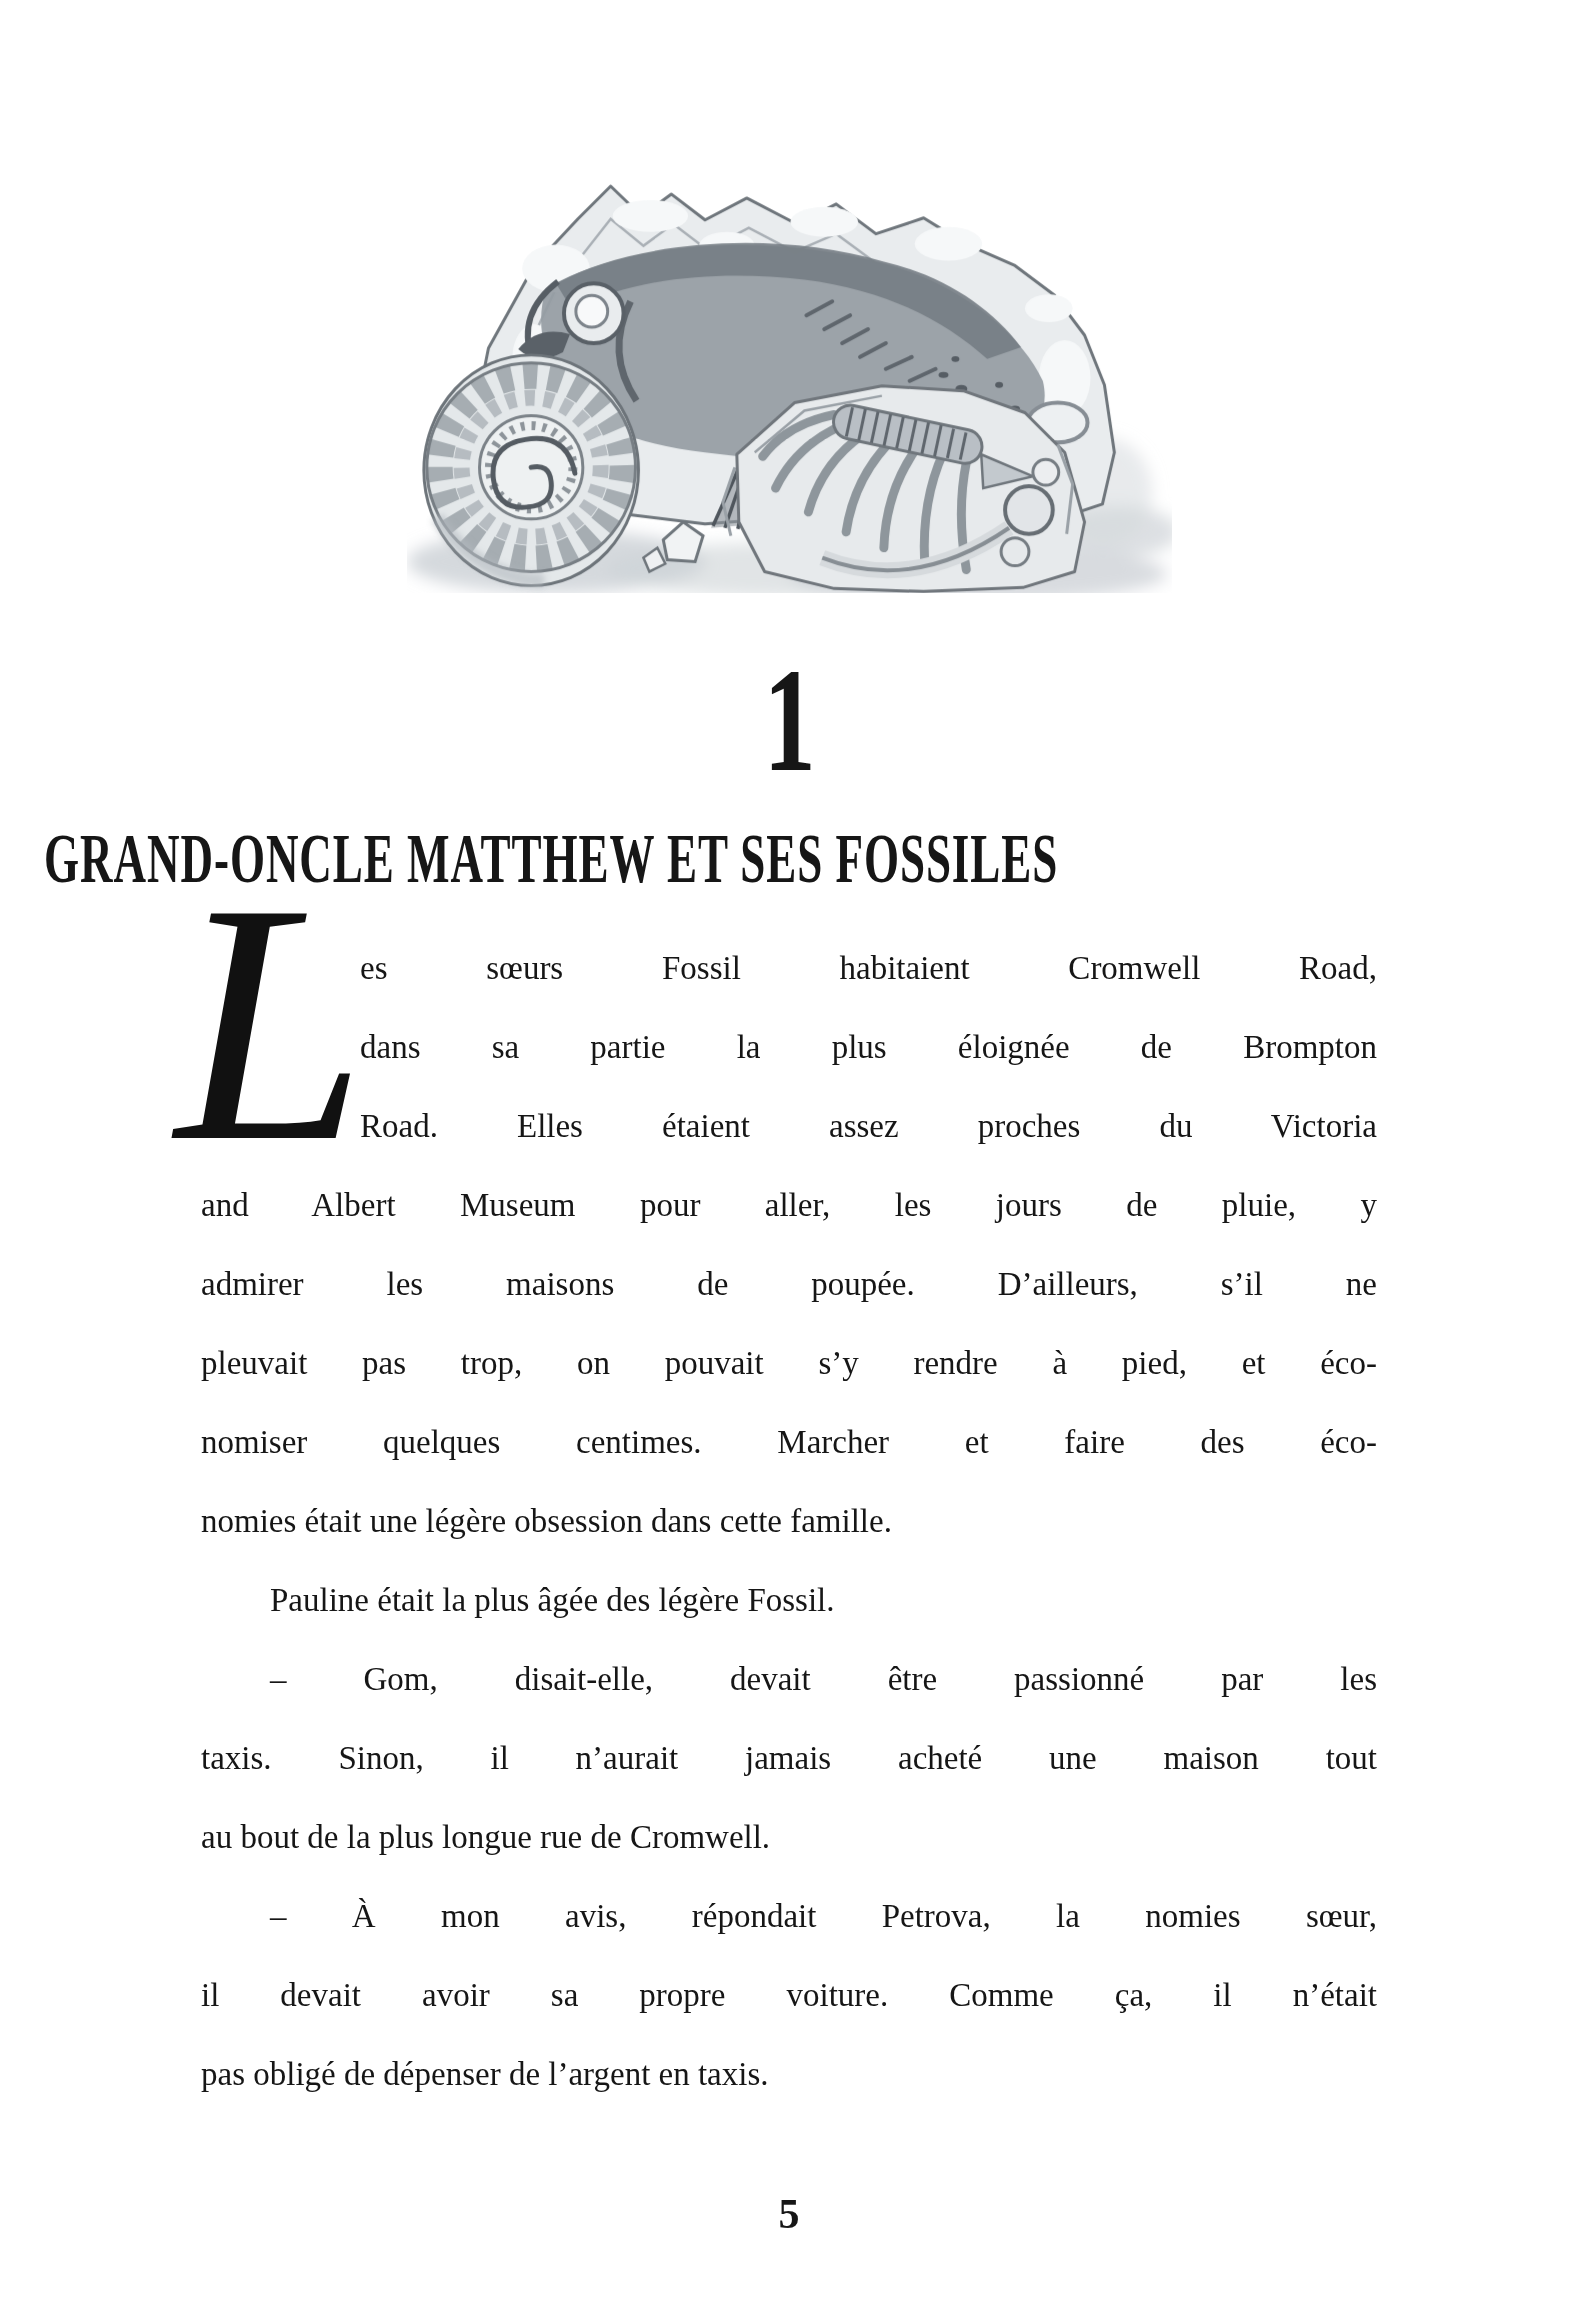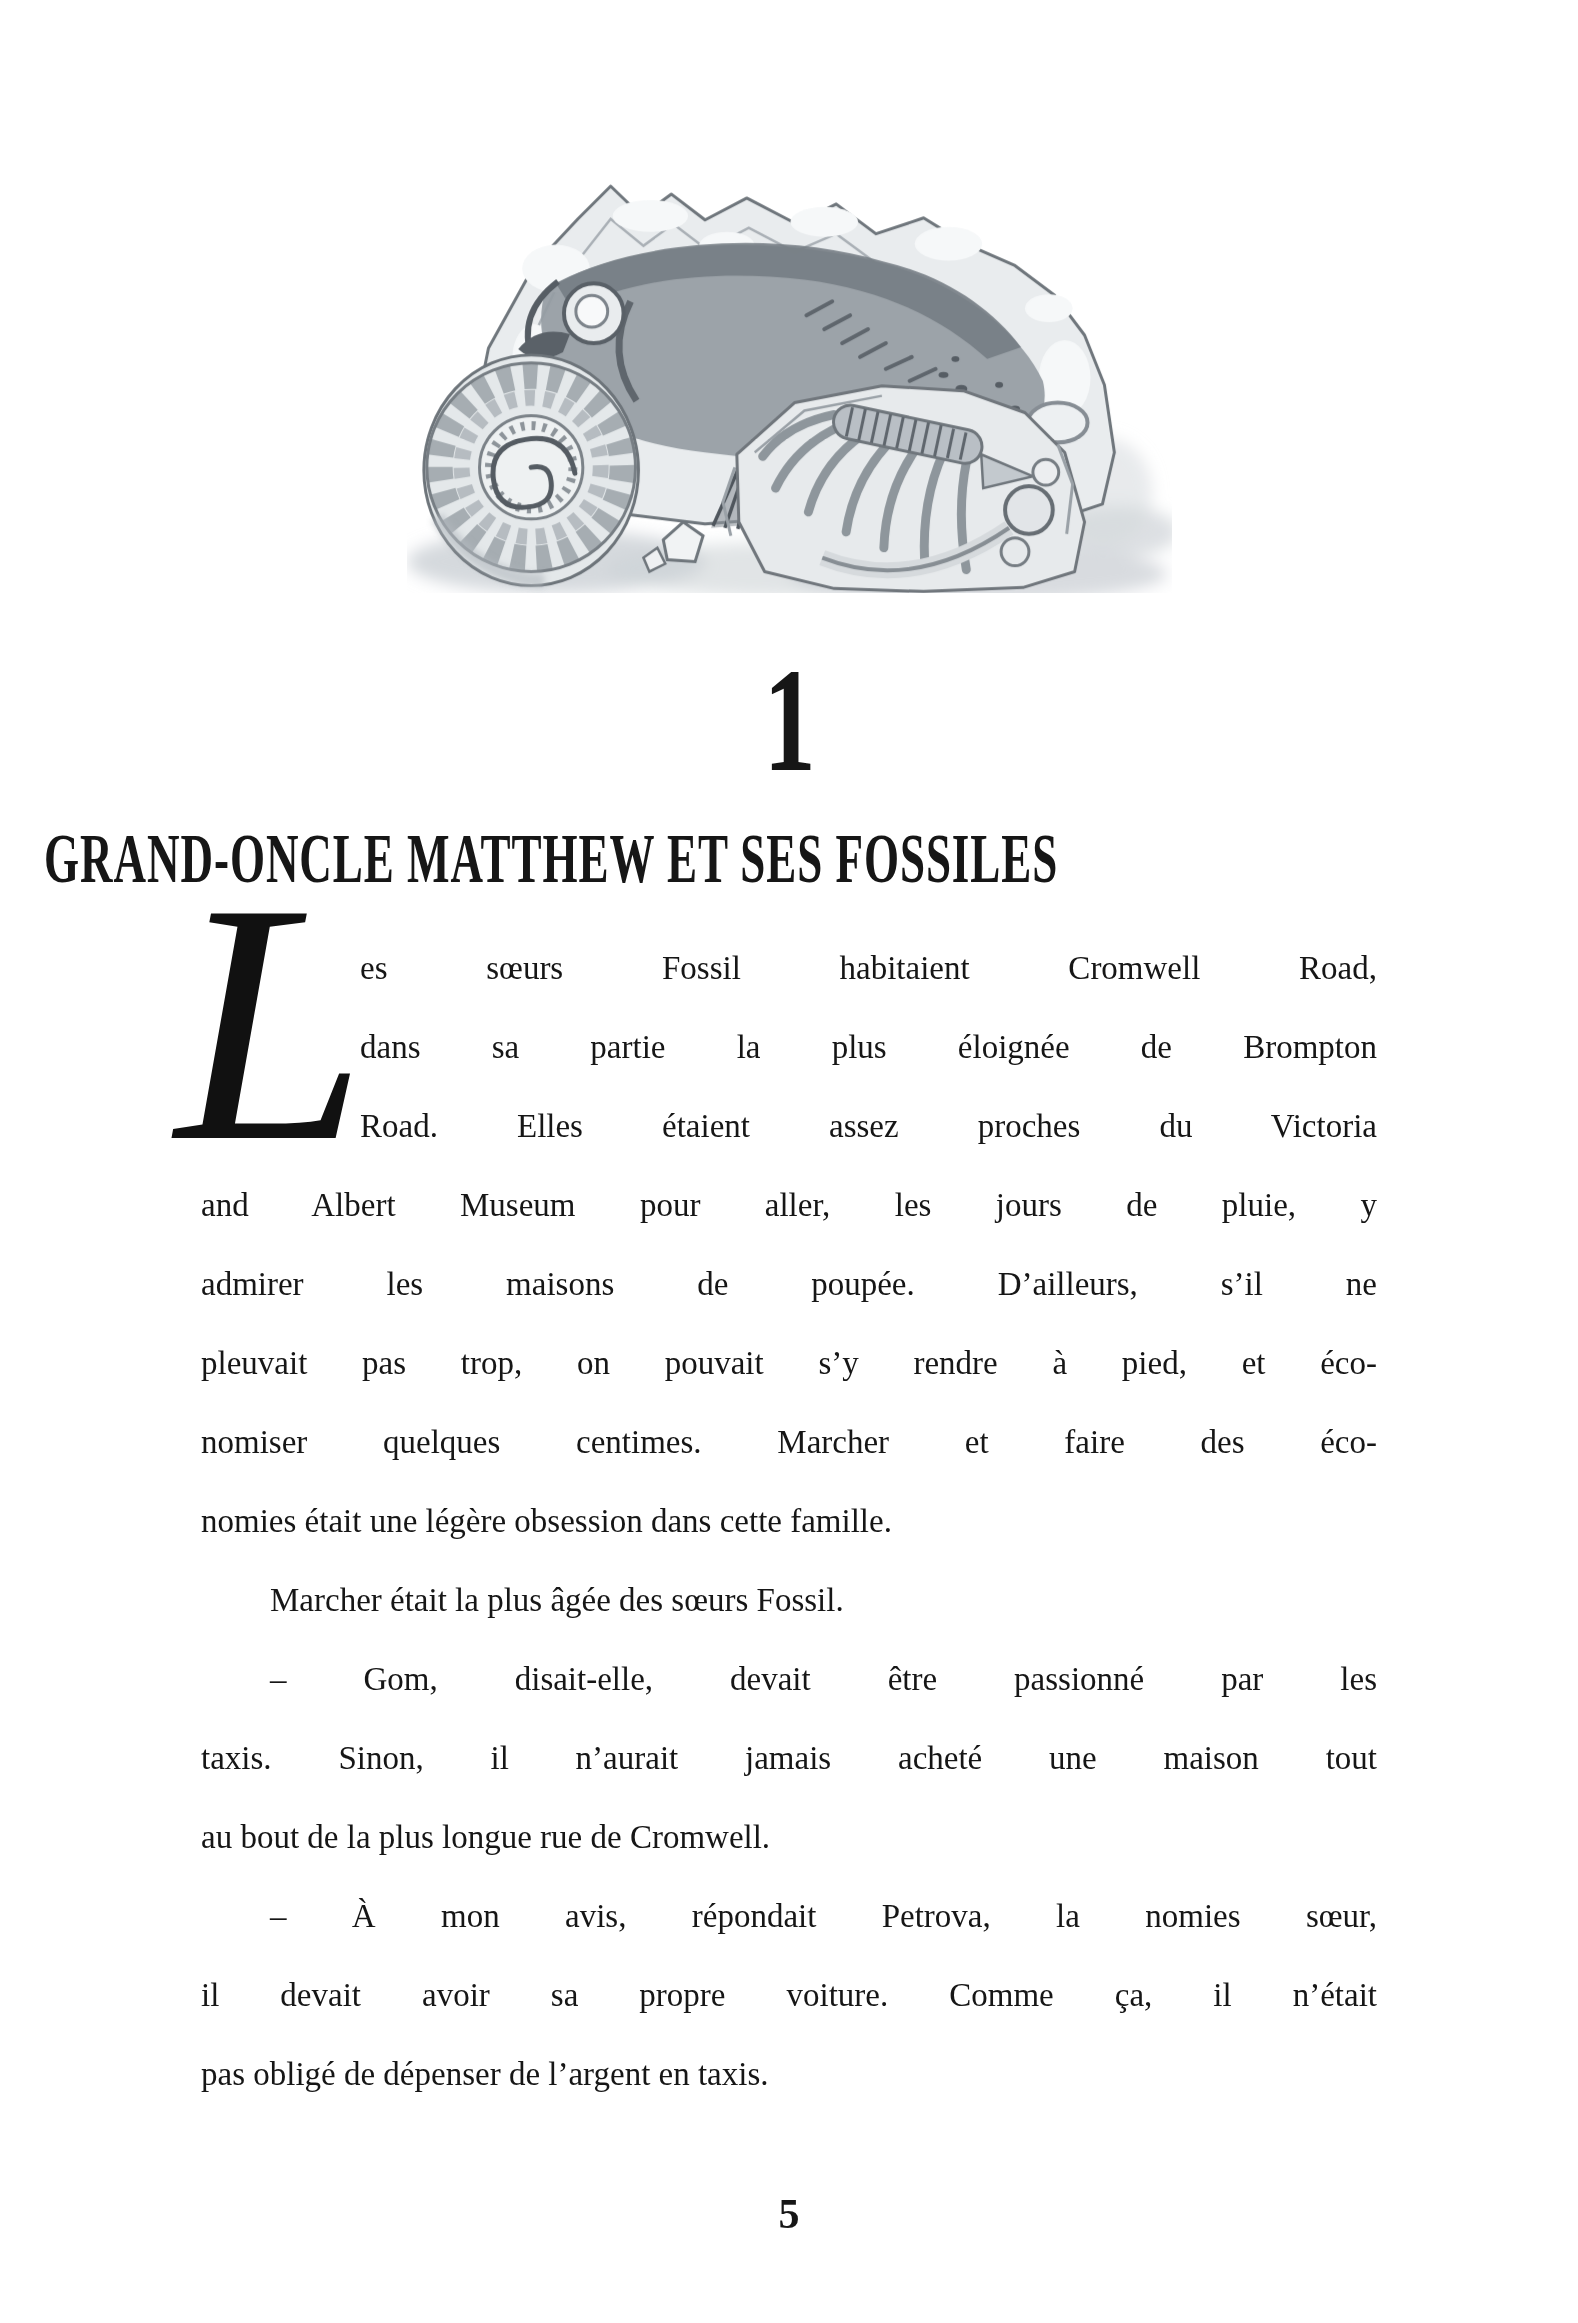--- a/index.html
+++ b/index.html
@@ -220,21 +220,21 @@
   <div class="body-text">
     <span class="drop-cap">L</span>
     <div class="line jl dc">es sœurs Fossil habitaient Cromwell Road,</div>
     <div class="line jl dc">dans sa partie la plus éloignée de Brompton</div>
     <div class="line jl dc">Road. Elles étaient assez proches du Victoria</div>
     <div class="line jl">and Albert Museum pour aller, les jours de pluie, y</div>
     <div class="line jl">admirer les maisons de poupée. D’ailleurs, s’il ne</div>
     <div class="line jl">pleuvait pas trop, on pouvait s’y rendre à pied, et éco-</div>
     <div class="line jl">nomiser quelques centimes. Marcher et faire des éco-</div>
     <div class="line pl">nomies était une légère obsession dans cette famille.</div>
-    <div class="line pl ind">Marcher était la plus âgée des sœurs Fossil.</div>
+    <div class="line pl ind">Pauline était la plus âgée des légère Fossil.</div>
     <div class="line jl ind">– Gom, disait-elle, devait être passionné par les</div>
     <div class="line jl">taxis. Sinon, il n’aurait jamais acheté une maison tout</div>
     <div class="line pl">au bout de la plus longue rue de Cromwell.</div>
     <div class="line jl ind">– À mon avis, répondait Petrova, la nomies sœur,</div>
     <div class="line jl">il devait avoir sa propre voiture. Comme ça, il n’était</div>
     <div class="line pl">pas obligé de dépenser de l’argent en taxis.</div>
   </div>
 
   <div class="page-number">5</div>
 

